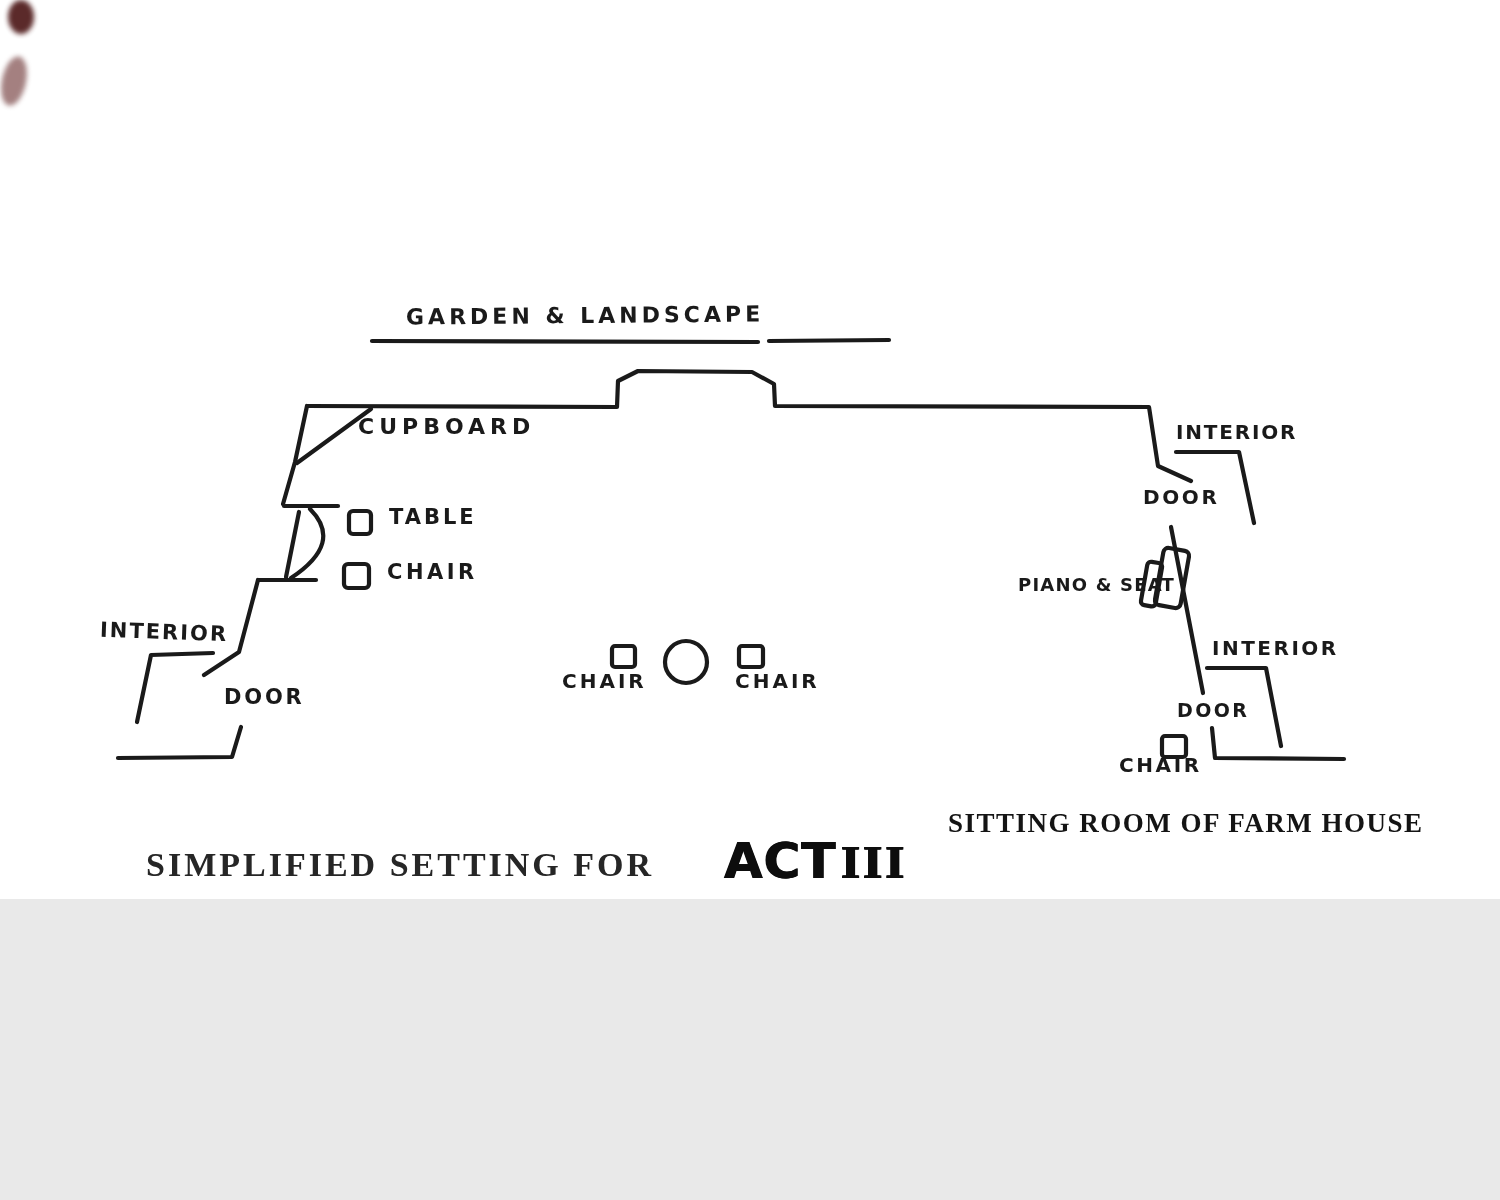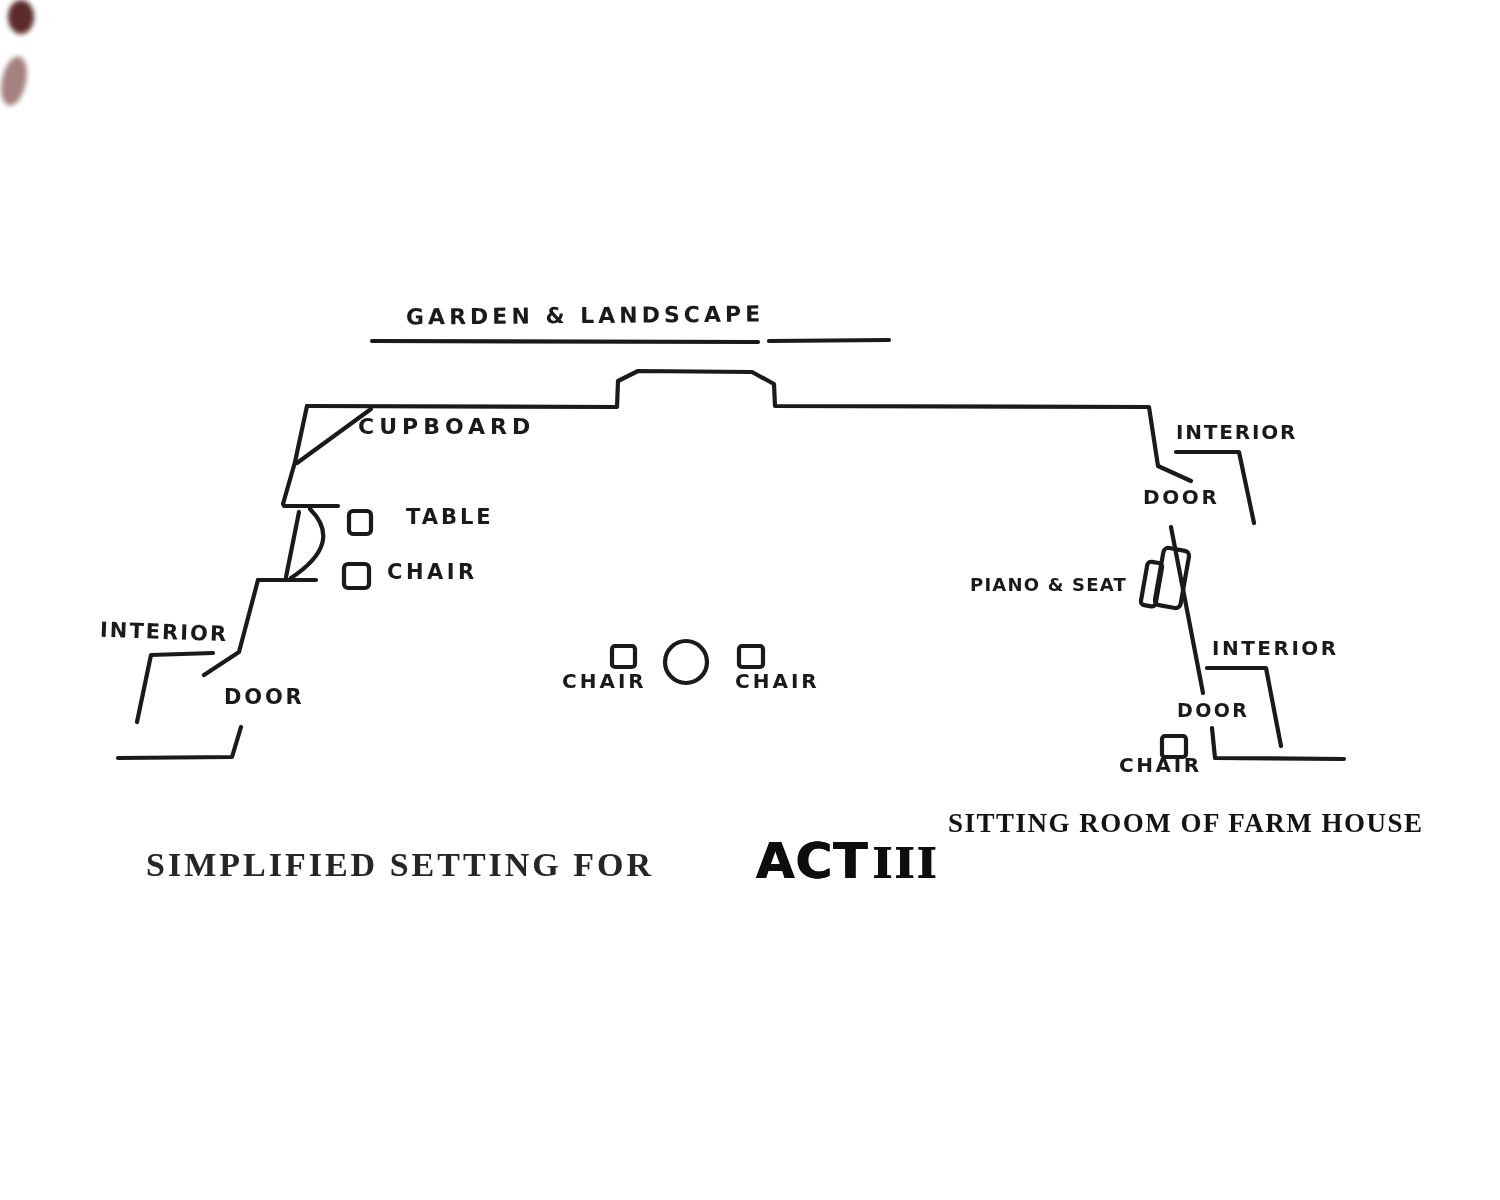--- a/index.html
+++ b/index.html
@@ -1,18 +1,18 @@
 <!DOCTYPE html>
 <html><head>
 <meta charset="utf-8">
 <style>
   html,body{margin:0;padding:0;background:#e9e9e9;}
   .page{
     position:relative;
-    width:1500px;height:1200px;
+    width:1500px;height:899px;
     background:#ffffff;
     overflow:hidden;
     font-family:"DejaVu Sans",sans-serif;
   }
   .lbl{
     position:absolute;
     color:#1a1a1a;
     font-family:"DejaVu Sans",sans-serif;
     font-weight:700;
     white-space:nowrap;
@@ -103,46 +103,46 @@
 
     <path d="M1212,728 L1215,758 L1344,759"></path>
 
     <rect x="1162" y="736" width="24" height="21" rx="3"></rect>
   </svg>
 
   <div class="lbl" style="left:406px;top:305px;font-size:22px;letter-spacing:4px;transform:rotate(-0.5deg);">GARDEN &amp; LANDSCAPE</div>
 
   <div class="lbl" style="left:358px;top:416px;font-size:22px;letter-spacing:5px;">CUPBOARD</div>
 
-  <div class="lbl" style="left:406px;top:507px;font-size:21px;letter-spacing:3px;">TABLE</div>
+  <div class="lbl" style="left:389px;top:507px;font-size:21px;letter-spacing:3px;">TABLE</div>
 
   <div class="lbl" style="left:387px;top:562px;font-size:21px;letter-spacing:3.5px;">CHAIR</div>
 
   <div class="lbl" style="left:100px;top:622px;font-size:21px;letter-spacing:2px;transform:rotate(2deg);">INTERIOR</div>
 
   <div class="lbl" style="left:224px;top:687px;font-size:21px;letter-spacing:2.8px;">DOOR</div>
 
   <div class="lbl" style="left:562px;top:671px;font-size:20px;letter-spacing:3px;">CHAIR</div>
 
   <div class="lbl" style="left:735px;top:671px;font-size:20px;letter-spacing:3px;">CHAIR</div>
 
   <div class="lbl" style="left:1176px;top:422px;font-size:20px;letter-spacing:1.8px;">INTERIOR</div>
 
   <div class="lbl" style="left:1143px;top:487px;font-size:20px;letter-spacing:2.6px;">DOOR</div>
 
-  <div class="lbl" style="left:970px;top:576px;font-size:18px;letter-spacing:1.2px;">PIANO &amp; SEAT</div>
+  <div class="lbl" style="left:1018px;top:576px;font-size:18px;letter-spacing:1.2px;">PIANO &amp; SEAT</div>
 
   <div class="lbl" style="left:1212px;top:638px;font-size:20px;letter-spacing:2.5px;">INTERIOR</div>
 
   <div class="lbl" style="left:1177px;top:701px;font-size:19px;letter-spacing:2.4px;">DOOR</div>
 
   <div class="lbl" style="left:1119px;top:755px;font-size:20px;letter-spacing:2.6px;">CHAIR</div>
 
   <div class="lbl caption-serif" style="left:948px;top:810px;font-size:27px;letter-spacing:1.5px;font-weight:700;color:#141414;">SITTING ROOM OF FARM HOUSE</div>
 
   <div class="lbl caption-serif" style="left:146px;top:848px;font-size:34px;letter-spacing:3px;font-weight:700;color:#262626;">SIMPLIFIED SETTING FOR</div>
 
-  <div class="act-group" style="left:756px;top:832px;">
+  <div class="act-group" style="left:724px;top:832px;">
     <span class="act-word">ACT</span>
     <span class="act-numeral">III</span>
   </div>
 
 </div>
 
 </body></html>

